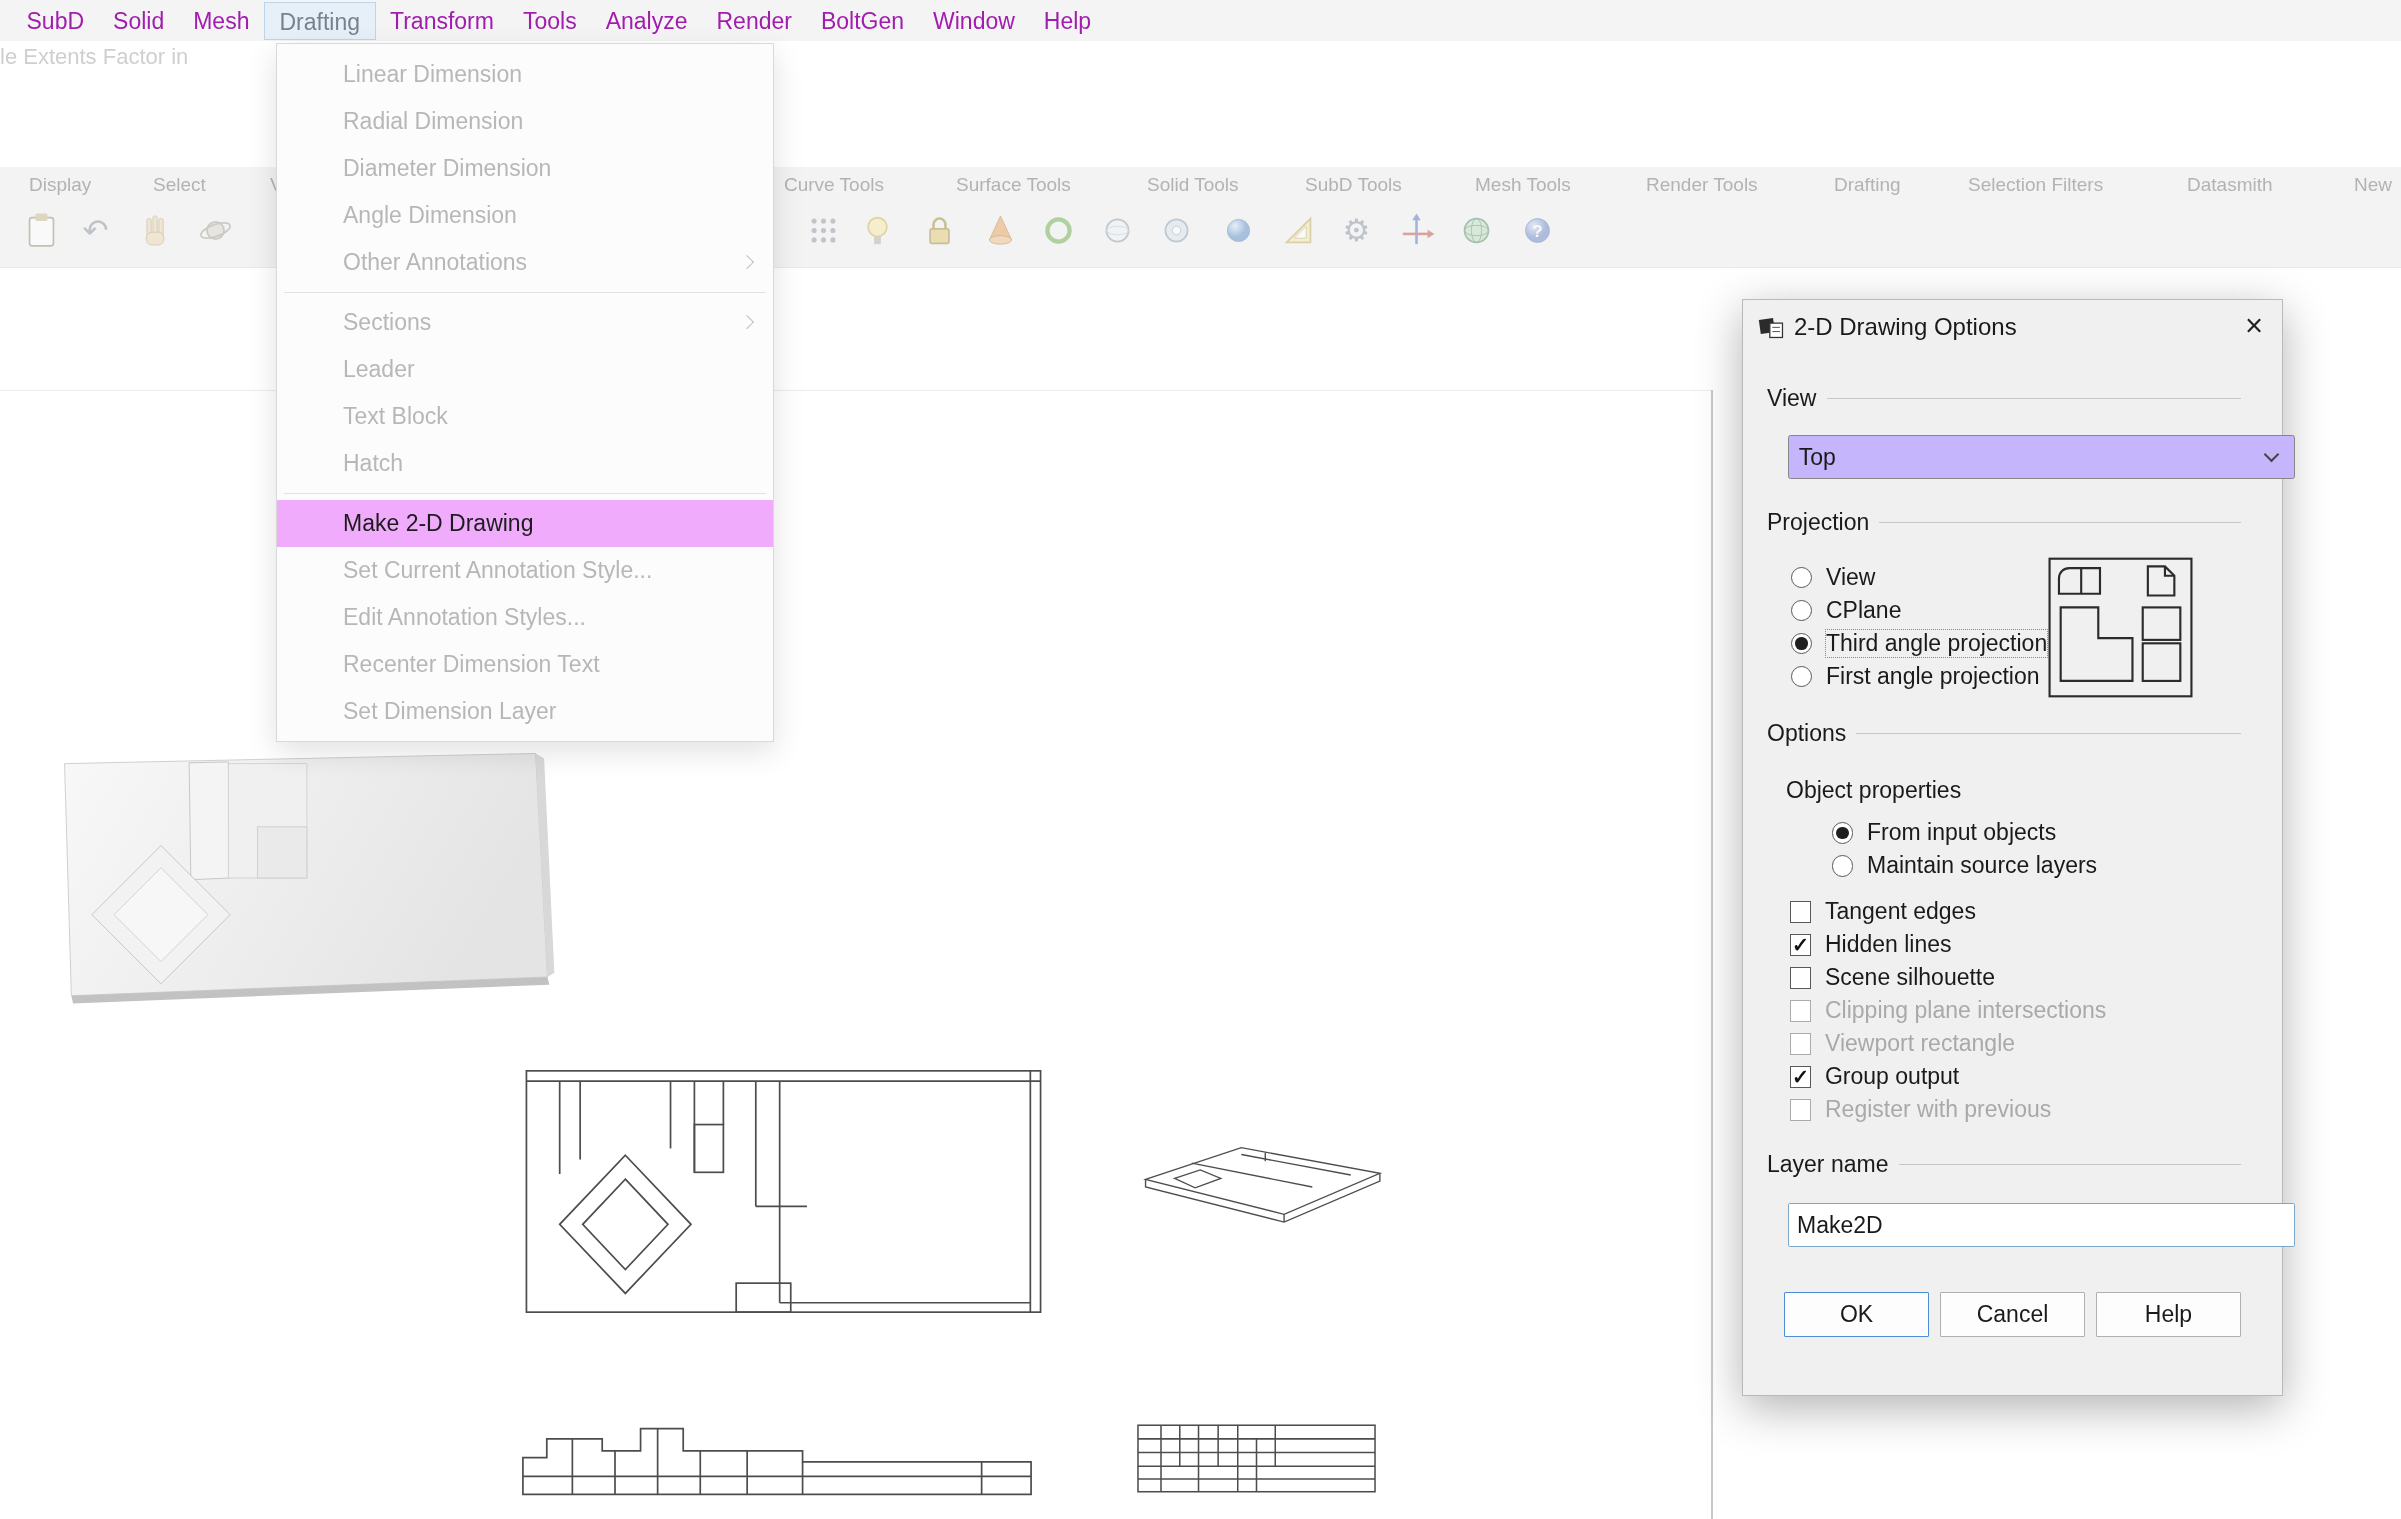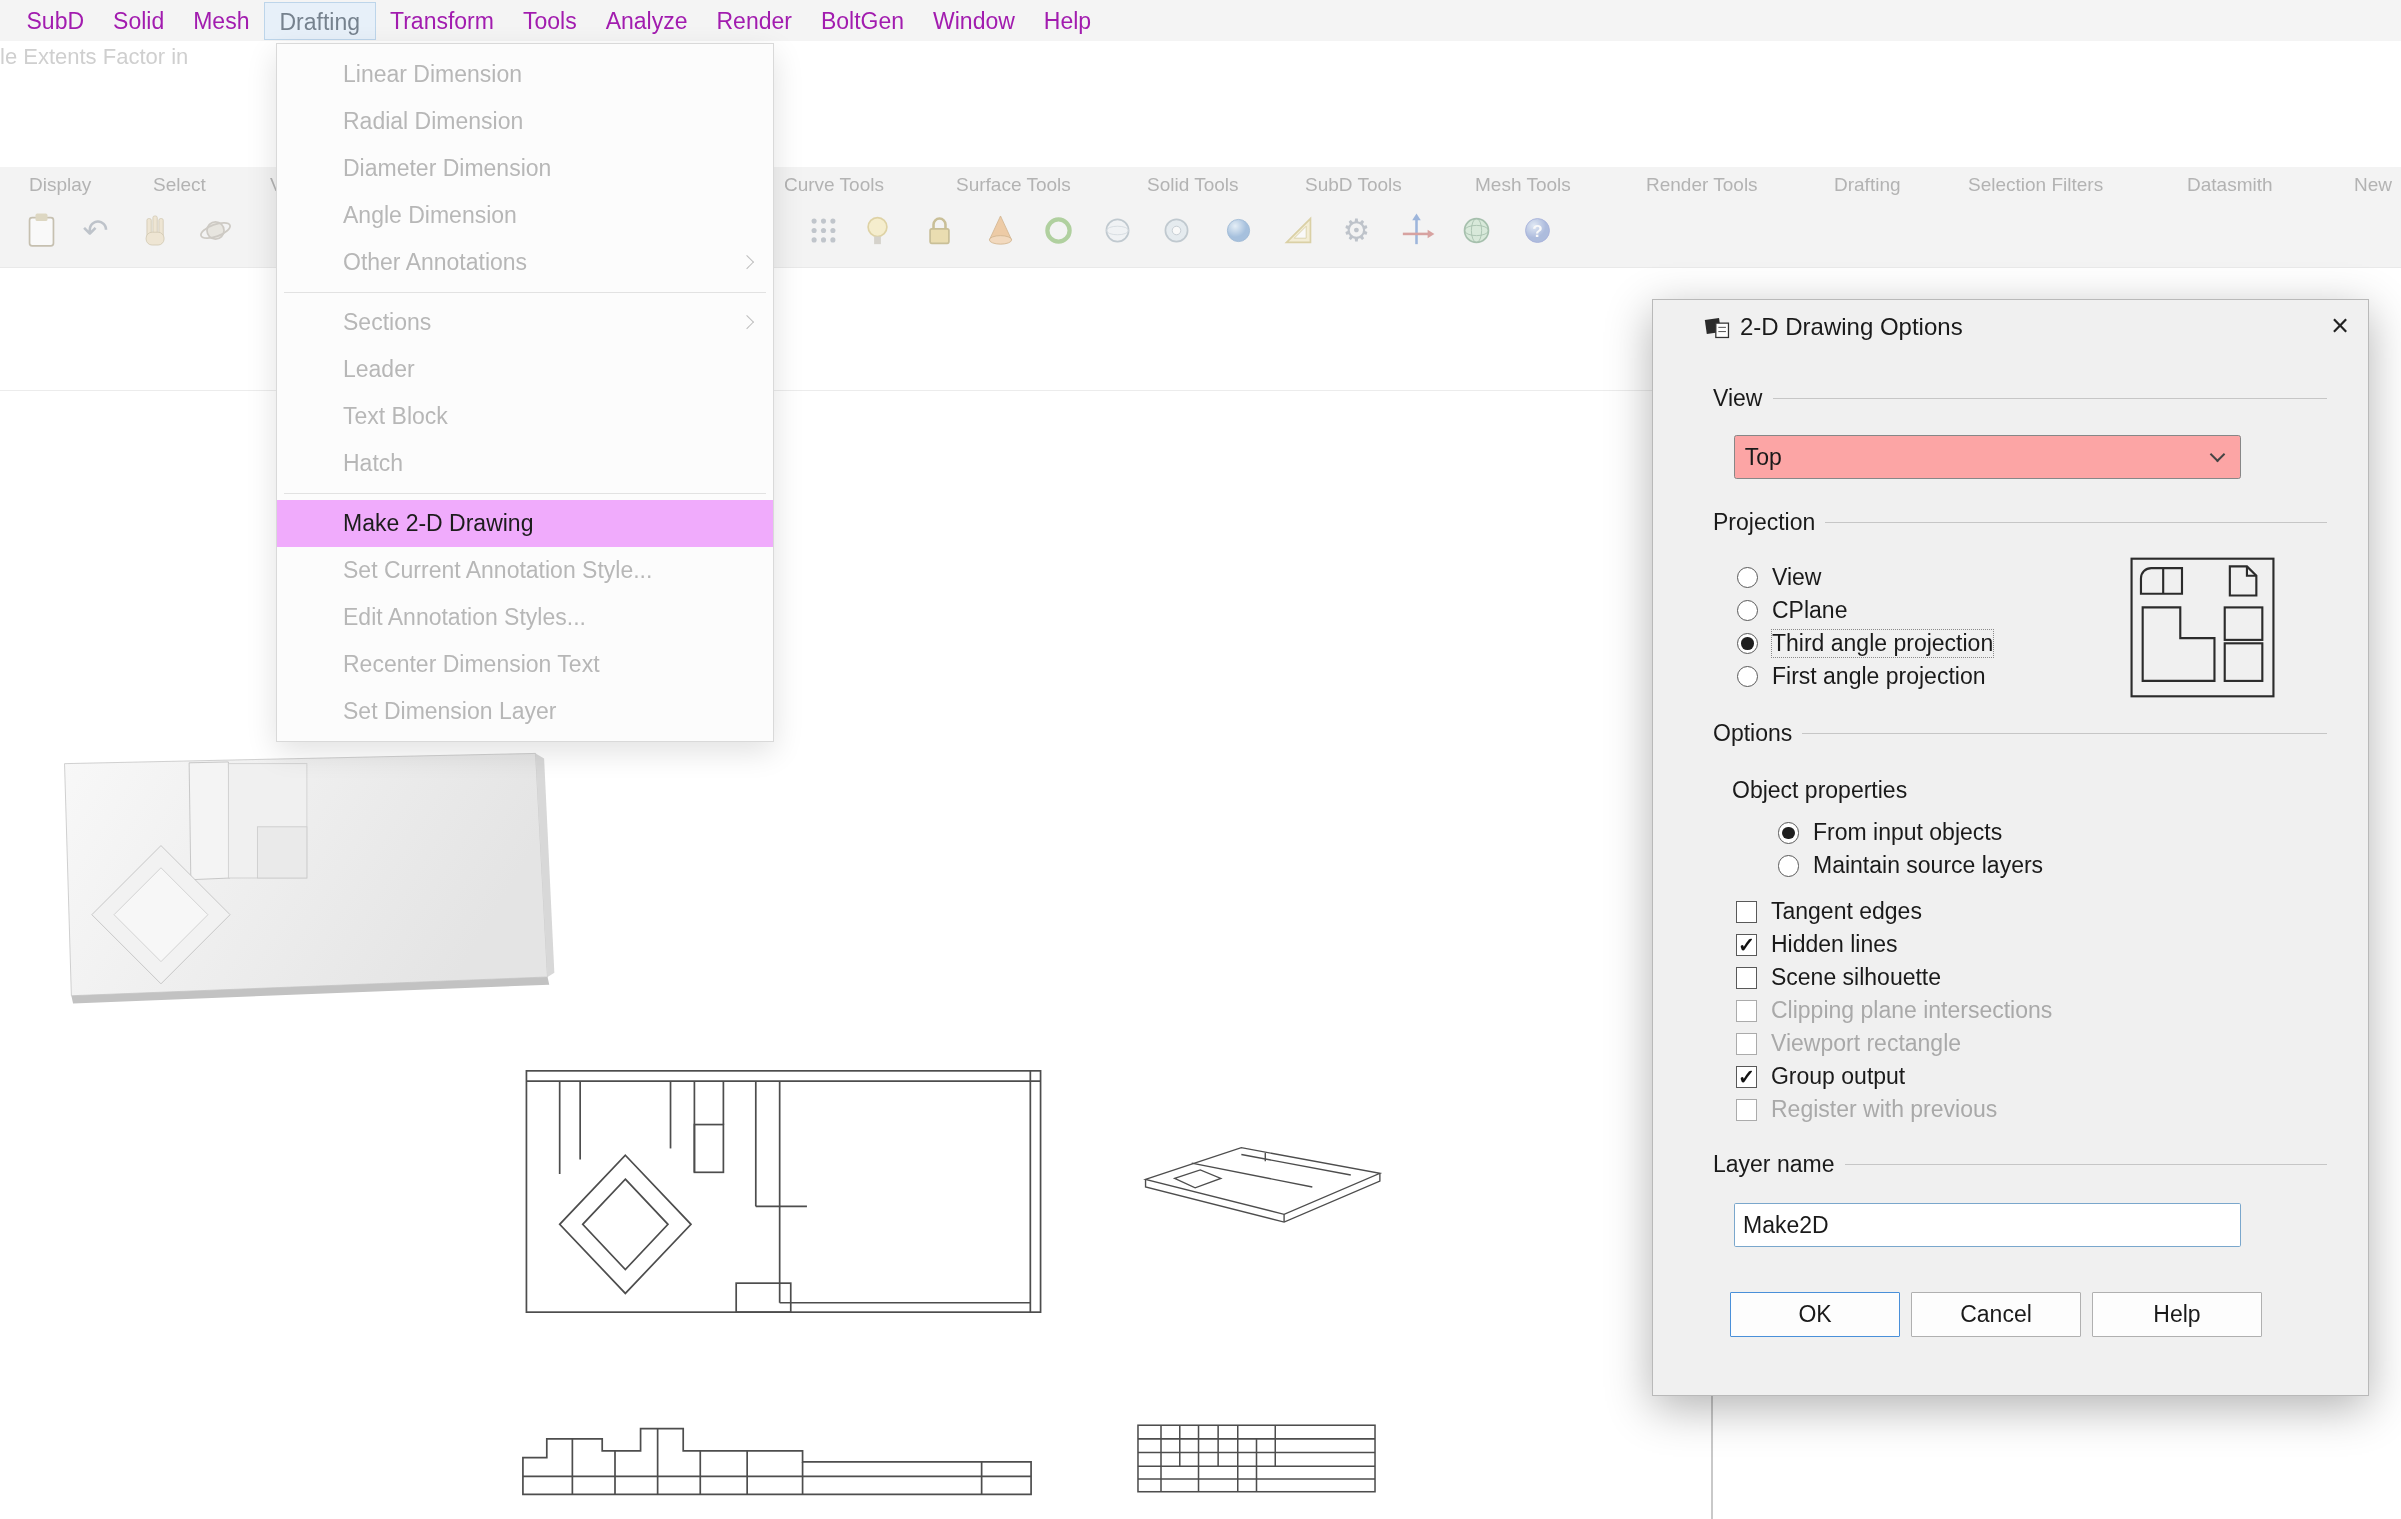--- a/index.html
+++ b/index.html
@@ -27,35 +27,35 @@
   .vp-draw svg { display:block; width:100%; height:100%; }
 
   
   .dropdown { position:absolute; left:276px; top:43px; width:498px; background:#fcfcfc; border:0.9px solid #d9d9d9; box-shadow:0 10.2px 29px rgba(0,0,0,.12); padding:6.8px 0; z-index:20; }
   .dd-item { position:relative; height:47px; line-height:47px; padding-left:66px; font-size:23px; color:#b7b7b7; white-space:nowrap; }
   .dd-item.highlight { background:#f0abfc; color:#1c1c1c; }
   .dd-sep { height:0.9px; background:#e2e2e2; margin:6px 6.8px; }
   .dd-arrow { position:absolute; right:20.5px; top:18px; width:10.2px; height:10.2px; border-right:1.7px solid #bdbdbd; border-bottom:1.7px solid #bdbdbd; transform:rotate(-45deg); }
 
   
-  .dialog { position:absolute; left:1652px; top:299px; width:717px; height:1097px; background:#f0f0f0; border:0.9px solid #b9b9b9; box-shadow:0 12px 43px rgba(0,0,0,.30); z-index:30; font-size:23px; color:#1a1a1a;padding-left:36px; }
+  .dialog { position:absolute; left:1742px; top:299px; width:541px; height:1097px; background:#f0f0f0; border:0.9px solid #b9b9b9; box-shadow:0 12px 43px rgba(0,0,0,.30); z-index:30; font-size:23px; color:#1a1a1a; }
   .dlg-title { height:53px; display:flex; align-items:center; padding:0 8.5px 0 15.4px; }
   .dlg-icon { width:27px; height:27px; margin-right:8.5px; flex:none; }
   .dlg-title-text { font-size:24px; color:#1a1a1a; }
   .dlg-close { margin-left:auto; width:39px; height:39px; text-align:center; line-height:38px; font-size:31px; color:#222; }
   .dlg-body { padding:0 41px 0 24px; }
   .group-head { display:flex; align-items:center; height:29px; }
   .gh-label { white-space:nowrap; }
   .gh-rule { flex:1; height:0.9px; background:#c6c6c6; margin-left:10.2px; }
   .gh-view { margin-top:31px; }
   .gh-proj { margin-top:29px; }
   .gh-opts { margin-top:20.5px; }
   .gh-layer { margin-top:24px; }
 
-  .select { margin-top:22px; margin-left:20.5px; width:507px; height:44px; background:#fca5a5; border:0.9px solid #878787; border-radius:2.6px; display:flex; align-items:center; padding-left:10.2px; }
+  .select { margin-top:22px; margin-left:20.5px; width:507px; height:44px; background:#c4b5fd; border:0.9px solid #878787; border-radius:2.6px; display:flex; align-items:center; padding-left:10.2px; }
   .chev { width:11px; height:11px; border-right:2.1px solid #444; border-bottom:2.1px solid #444; transform:rotate(45deg); margin-left:auto; margin-right:17px; margin-top:-5.1px; }
 
   .proj-row { display:flex; align-items:flex-start; margin-top:24px; }
   .radio-row { display:flex; align-items:center; height:33px; }
   .proj-radios .radio-row { margin-left:24px; }
   .op-radios { margin-top:11px; }
   .op-radios .radio-row { margin-left:65px; }
   .radio { width:21.3px; height:21.3px; border:1.7px solid #595959; border-radius:50%; background:#fff; position:relative; flex:none; margin-right:13.7px; }
   .radio-row.selected .radio::after { content:""; position:absolute; inset:3.4px; border-radius:50%; background:#1f1f1f; }
   .row-label { white-space:nowrap; }

